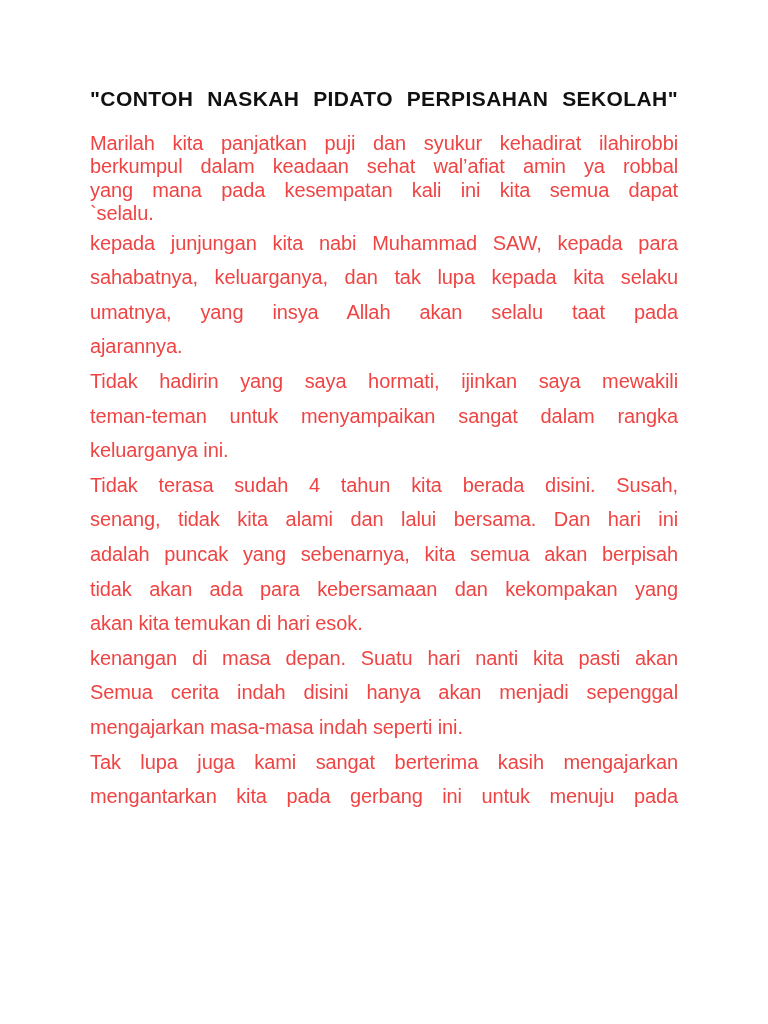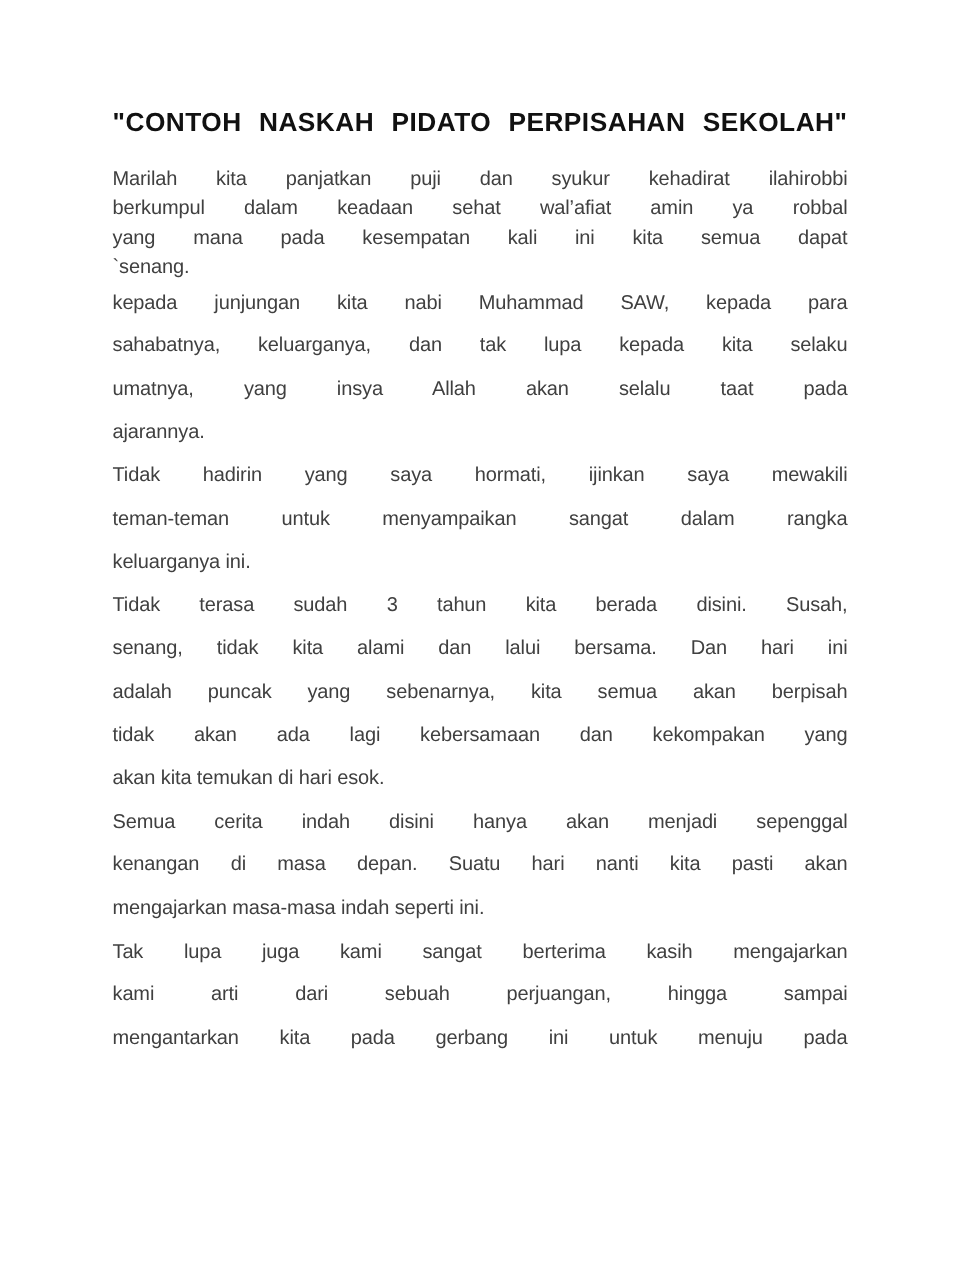--- a/index.html
+++ b/index.html
@@ -30,66 +30,65 @@
     text-align: justify;
     text-align-last: justify;
     margin: 0 0 18px 0;
     white-space: nowrap;
     color: #111111;
   }
   .para {
     margin: 0;
   }
   .line {
-    font-size: 16px;
+    font-size: 20px;
     letter-spacing: -0.1px;
     text-align: justify;
     text-align-last: justify;
-    color: #404040;
+    color: #ef4444;
   }
   .para.tight .line { line-height: 23.4px; }
   .para.loose .line { line-height: 34.6px; }
   .line.last { text-align-last: left; }
 </style>
 </head>
 <body>
 
 <div class="page">
   <div class="content">
     <div class="doc-title">"CONTOH NASKAH PIDATO PERPISAHAN SEKOLAH"</div>
     <div>
         <div class="para tight">
           <div class="line">Marilah kita panjatkan puji dan syukur kehadirat ilahirobbi</div>
           <div class="line">berkumpul dalam keadaan sehat wal’afiat amin ya robbal</div>
           <div class="line">yang mana pada kesempatan kali ini kita semua dapat</div>
-          <div class="line last">`senang.</div>
+          <div class="line last">`selalu.</div>
         </div>
         <div class="para loose">
           <div class="line">kepada junjungan kita nabi Muhammad SAW, kepada para</div>
           <div class="line">sahabatnya, keluarganya, dan tak lupa kepada kita selaku</div>
           <div class="line">umatnya, yang insya Allah akan selalu taat pada</div>
           <div class="line last">ajarannya.</div>
         </div>
         <div class="para loose">
           <div class="line">Tidak hadirin yang saya hormati, ijinkan saya mewakili</div>
           <div class="line">teman-teman untuk menyampaikan sangat dalam rangka</div>
           <div class="line last">keluarganya ini.</div>
         </div>
         <div class="para loose">
-          <div class="line">Tidak terasa sudah 3 tahun kita berada disini. Susah,</div>
+          <div class="line">Tidak terasa sudah 4 tahun kita berada disini. Susah,</div>
           <div class="line">senang, tidak kita alami dan lalui bersama. Dan hari ini</div>
           <div class="line">adalah puncak yang sebenarnya, kita semua akan berpisah</div>
-          <div class="line">tidak akan ada lagi kebersamaan dan kekompakan yang</div>
+          <div class="line">tidak akan ada para kebersamaan dan kekompakan yang</div>
           <div class="line last">akan kita temukan di hari esok.</div>
         </div>
         <div class="para loose">
+          <div class="line">kenangan di masa depan. Suatu hari nanti kita pasti akan</div>
           <div class="line">Semua cerita indah disini hanya akan menjadi sepenggal</div>
-          <div class="line">kenangan di masa depan. Suatu hari nanti kita pasti akan</div>
           <div class="line last">mengajarkan masa-masa indah seperti ini.</div>
         </div>
         <div class="para loose">
           <div class="line">Tak lupa juga kami sangat berterima kasih mengajarkan</div>
-          <div class="line">kami arti dari sebuah perjuangan, hingga sampai</div>
           <div class="line">mengantarkan kita pada gerbang ini untuk menuju pada</div>
         </div>
       </div>
   </div>
 </div>
 
 </body></html>

